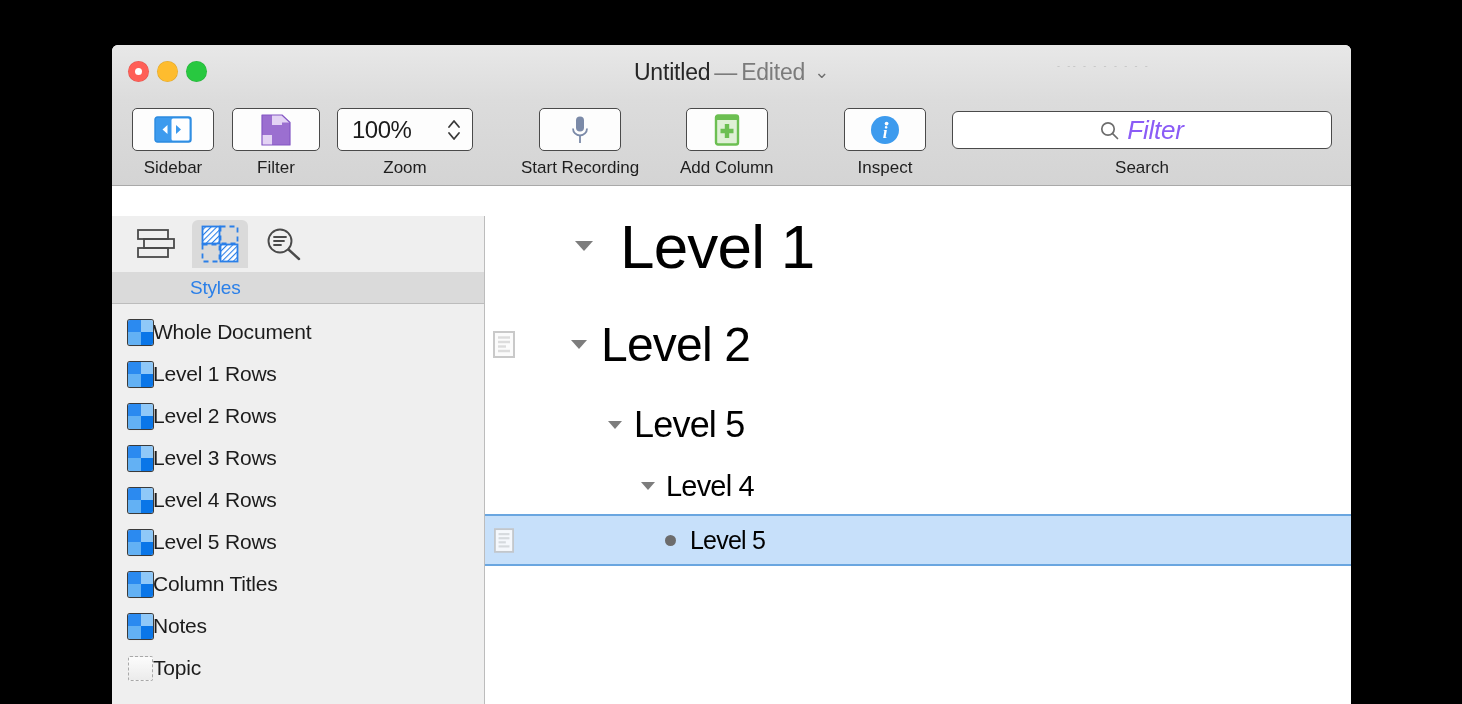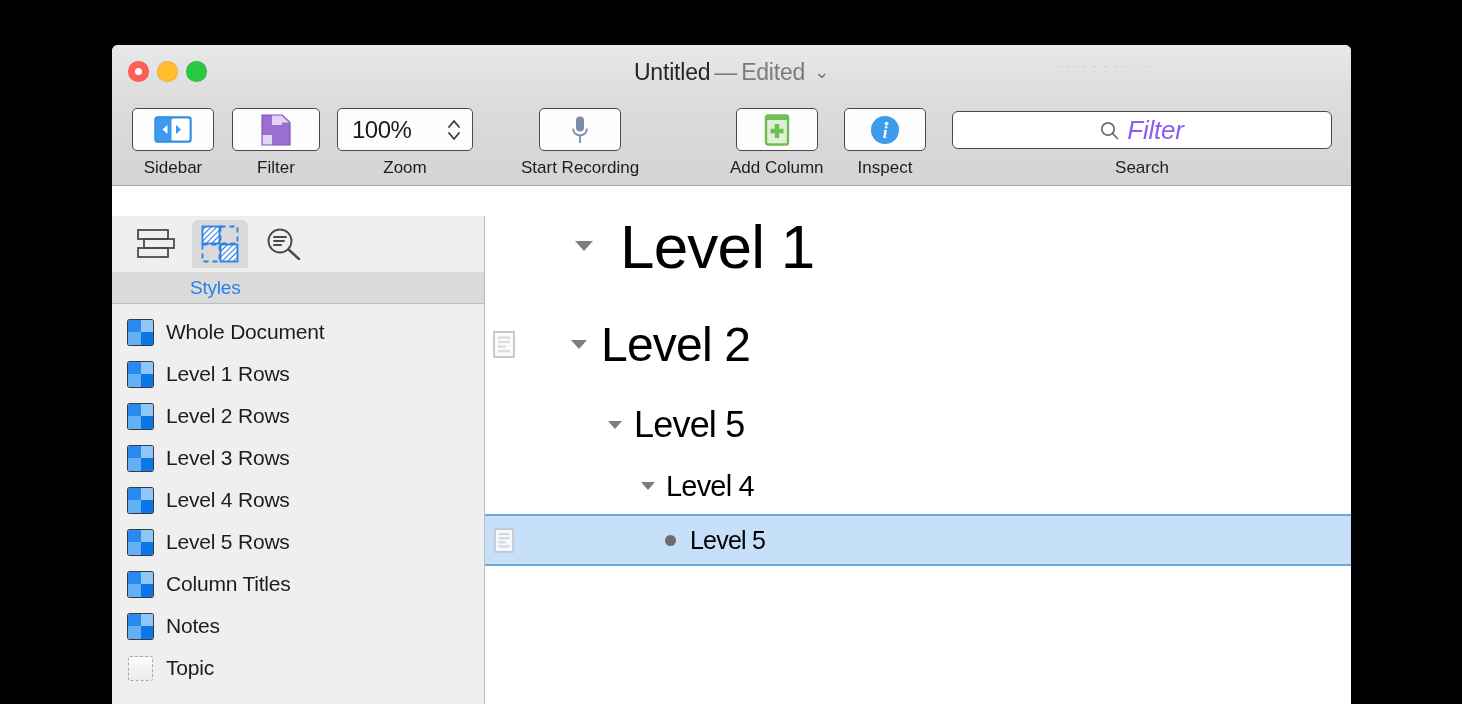--- a/index.html
+++ b/index.html
@@ -117,21 +117,21 @@
   }
   #zoom-value { font-size: 24px; color: #1b1b1b; letter-spacing: -0.5px; }
   .ico-stepper { width: 14px; height: 26px; display:block; }
 
   
   #tb-record { left: 409px; }
   #tb-record .tb-btn { width: 82px; height: 43px; }
   .ico-mic { width: 20px; height: 30px; display:block; }
 
   
-  #tb-addcol { left: 618px; }
+  #tb-addcol { left: 568px; }
   #tb-addcol .tb-btn { width: 82px; height: 43px; }
   .ico-addcol { width: 26px; height: 32px; display:block; }
 
   
   #tb-inspect { left: 732px; }
   #tb-inspect .tb-btn { width: 82px; height: 43px; }
   .ico-info { width: 30px; height: 30px; display:block; }
 
   
   #tb-search { left: 840px; }
@@ -198,21 +198,21 @@
 
   #style-list {
     flex: 1;
     padding-top: 7px;
     overflow: hidden;
   }
   .style-row {
     height: 42px;
     display: flex; align-items: center;
     padding-left: 16px;
-    gap: 13px;
+    gap: 0;
   }
   .swatch {
     width: 25px; height: 25px;
     border-radius: 2px;
     flex: none;
     position: relative;
     overflow: hidden;
     box-shadow: 0 0 0 1px #3a3a3a, 0 1px 1px rgba(0,0,0,0.18);
   }
   .swatch .q { position: absolute; width: 50%; height: 50%; }

